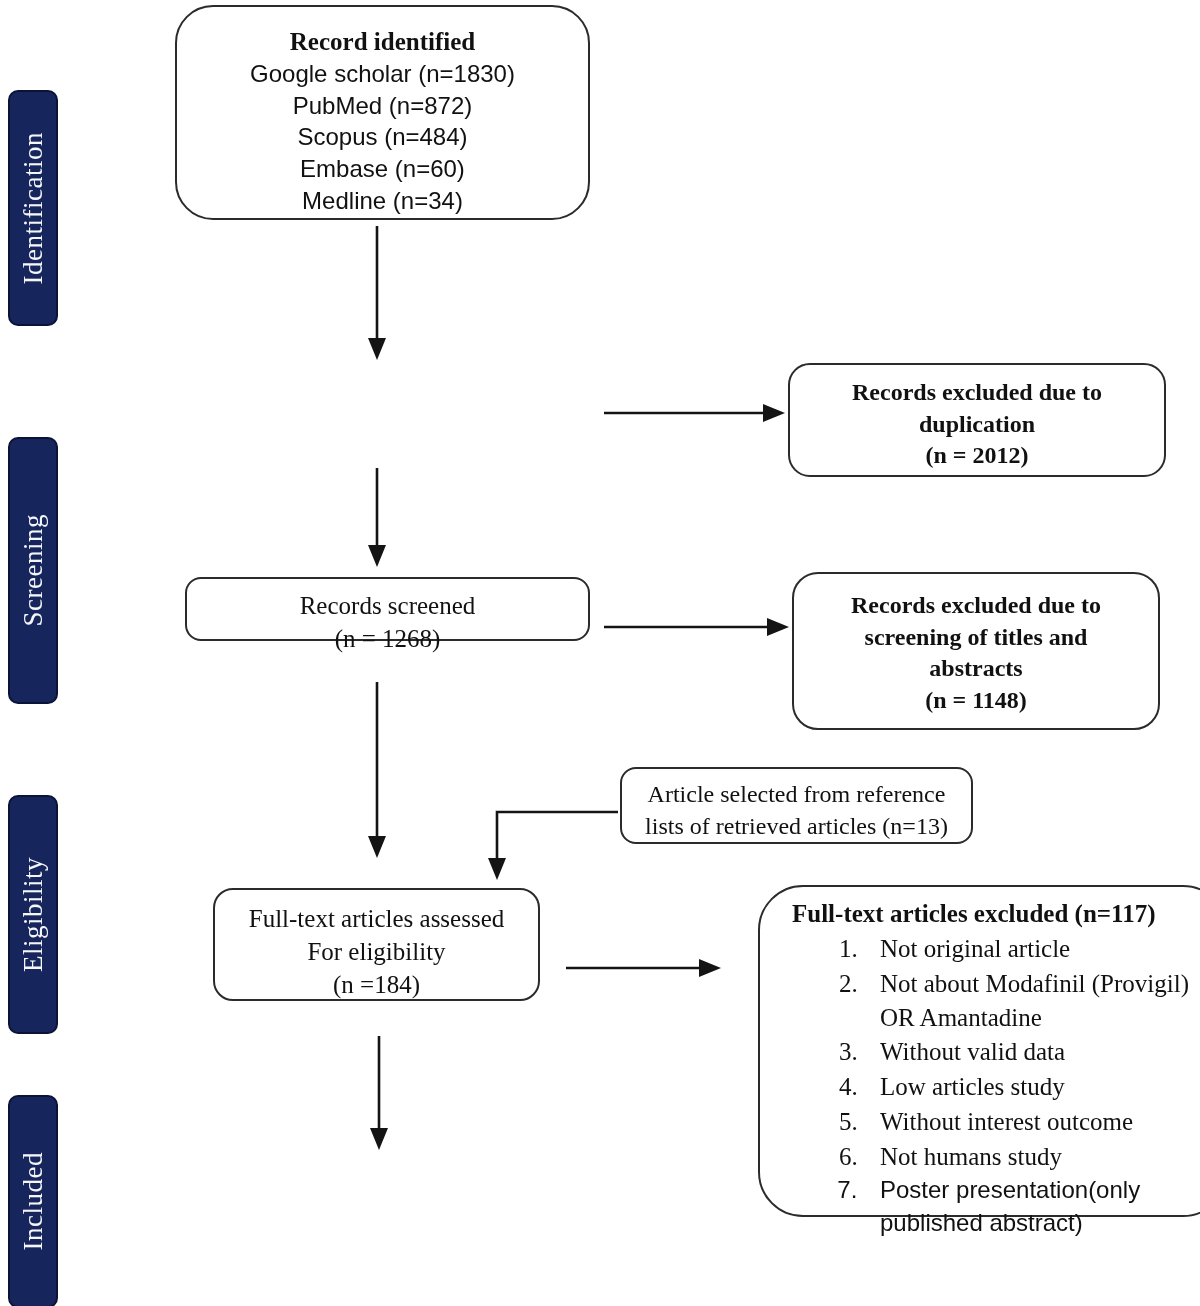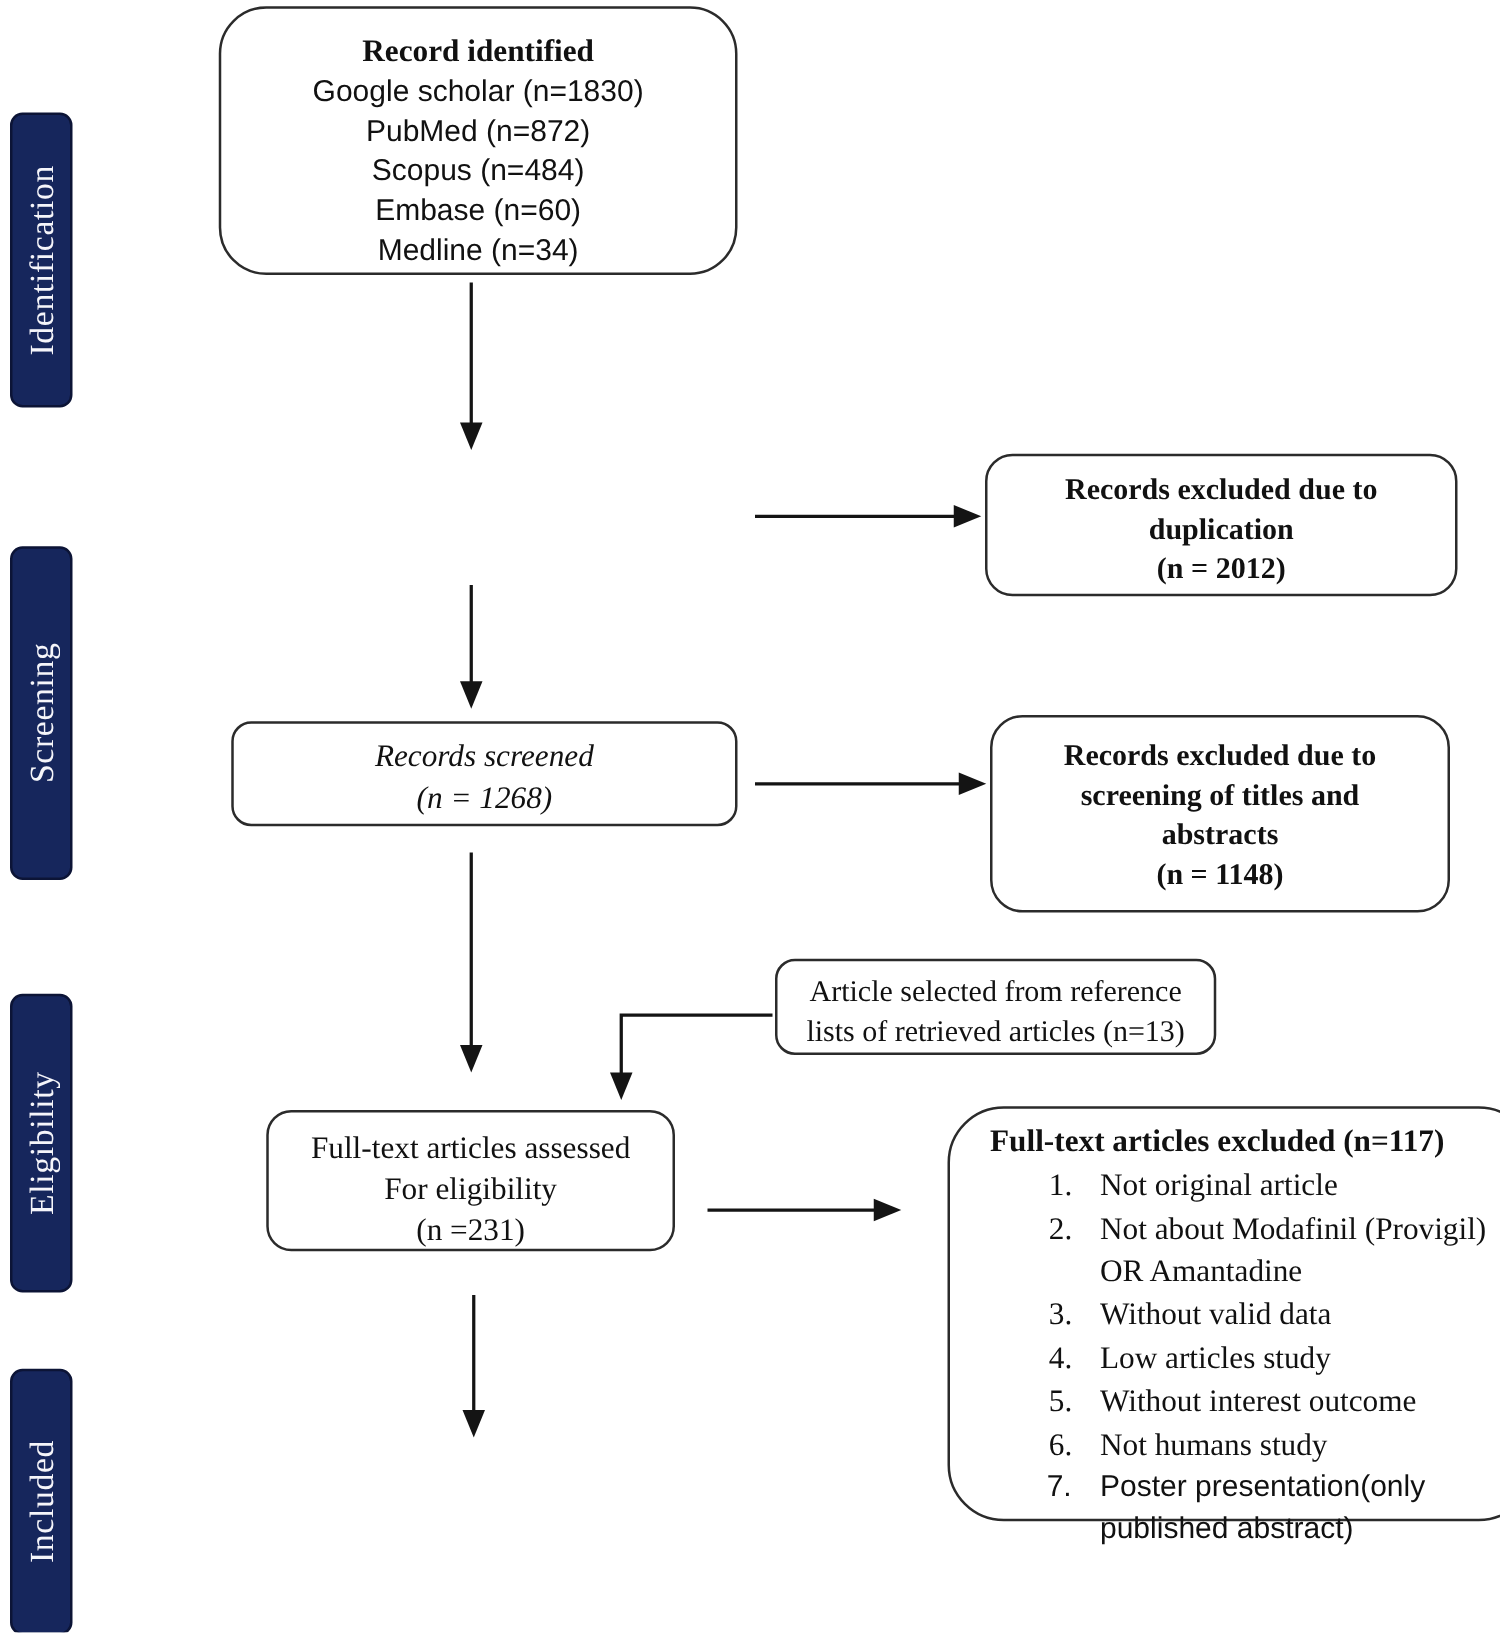--- a/index.html
+++ b/index.html
@@ -85,41 +85,41 @@
     <div class="line sans">Medline (n=34)</div>
   </div>
 
 
   <div class="box serif bold" style="left:788px;top:363px;width:378px;height:114px;border-radius:22px;padding-top:12px;font-size:24px;">
     <div class="line">Records excluded due to</div>
     <div class="line">duplication</div>
     <div class="line">(n = 2012)</div>
   </div>
 
-  <div class="box serif" style="left:185px;top:577px;width:405px;height:84px;border-radius:16px;padding-top:10px;font-size:25px;font-style:italic;">
+  <div class="box serif" style="left:185px;top:577px;width:405px;height:64px;border-radius:16px;padding-top:10px;font-size:25px;">
     <div class="line">Records screened</div>
     <div class="line">(n = 1268)</div>
   </div>
 
   <div class="box serif bold" style="left:792px;top:572px;width:368px;height:158px;border-radius:26px;padding-top:16px;font-size:24px;">
     <div class="line">Records excluded due to</div>
     <div class="line">screening of titles and</div>
     <div class="line">abstracts</div>
     <div class="line">(n = 1148)</div>
   </div>
 
   <div class="box serif" style="left:620px;top:767px;width:353px;height:77px;border-radius:16px;padding-top:10px;font-size:24px;">
     <div class="line">Article selected from reference</div>
     <div class="line">lists of retrieved articles (n=13)</div>
   </div>
 
   <div class="box serif" style="left:213px;top:888px;width:327px;height:113px;border-radius:20px;padding-top:12px;font-size:25px;">
     <div class="line">Full-text articles assessed</div>
     <div class="line">For eligibility</div>
-    <div class="line">(n =231)</div>
+    <div class="line">(n =184)</div>
   </div>
 
   <div class="box serif" style="left:758px;top:885px;width:470px;height:332px;border-radius:45px;padding-top:10px;font-size:25px;">
     <div class="line excl-title">Full-text articles excluded (n=117)</div>
     <ol class="excl-list">
       <li>Not original article</li>
       <li>Not about Modafinil (Provigil) OR Amantadine</li>
       <li>Without valid data</li>
       <li>Low articles study</li>
       <li>Without interest outcome</li>

